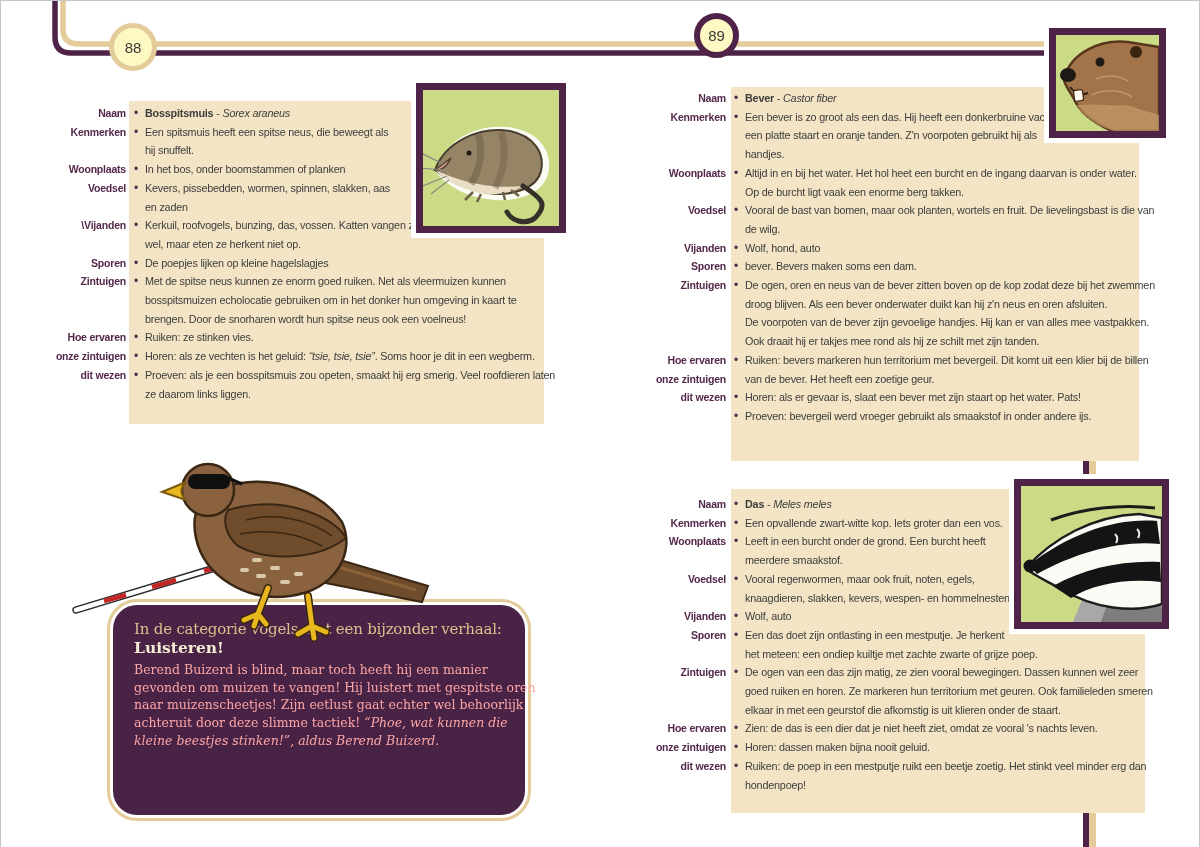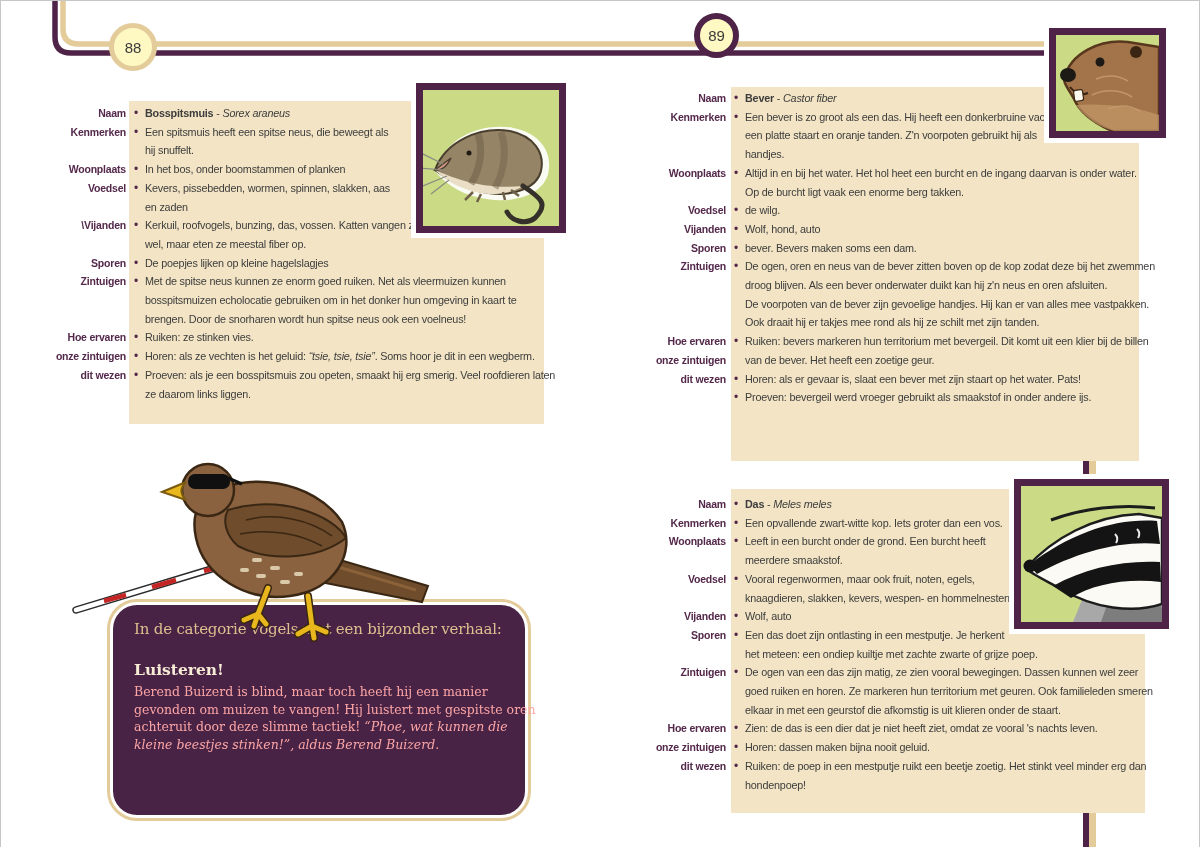--- a/index.html
+++ b/index.html
@@ -42,21 +42,21 @@
   .spine{position:absolute;width:13px;z-index:1;
          background:linear-gradient(to right,#4e2347 0 50%,#e3cb9a 50% 100%);}
   .spine-a{left:1082px;top:448px;height:36px;}
   .spine-b{left:1082px;top:804px;height:43px;}
   
   .callout-outline{position:absolute;left:106px;top:598px;width:424px;height:222px;
                    border:3px solid #e3cb9a;border-radius:30px;z-index:5;box-sizing:border-box;}
   .callout{position:absolute;inset:3px;background:#492345;border-radius:24px;
            padding:15px 20px 0 21px;font-family:"DejaVu Serif",serif;}
   .callout-title{color:#debf8f;font-size:15px;letter-spacing:-0.2px;white-space:nowrap;}
-  .callout-heading{color:#f6ecd6;font-size:15.5px;font-weight:bold;margin-top:22px;}
+  .callout-heading{color:#f6ecd6;font-size:15.5px;font-weight:bold;}
   .callout-body{color:#fca5a5;font-size:12.5px;line-height:17.7px;margin-top:4px;}
   .bird{position:absolute;left:55px;top:437px;z-index:6;}
 </style>
 </head>
 <body>
 
 <div class="page">
 
   <svg class="rails" width="1200" height="90">
     <path d="M 62 0 V 28 Q 62 43 78 43 H 1055" fill="none" stroke="#e3cb9a" stroke-width="5.5"></path>
@@ -125,21 +125,21 @@
         </div>
       </div>
       <div class="label-cell">
         <div>\Vijanden</div>
       </div>
       <div class="content-cell">
         <div class="bullet-item">
           <span class="dot">•</span>
           <div>
             <div class="tline"><span class="s-n">Kerkuil, roofvogels, bunzing, das, vossen. Katten vangen ze</span></div>
-            <div class="tline"><span class="s-n">wel, maar eten ze meestal fiber op.</span></div>
+            <div class="tline"><span class="s-n">wel, maar eten ze herkent niet op.</span></div>
           </div>
         </div>
       </div>
       <div class="label-cell">
         <div>Sporen</div>
       </div>
       <div class="content-cell">
         <div class="bullet-item">
           <span class="dot">•</span>
           <div>
@@ -224,20 +224,21 @@
           </div>
         </div>
       </div>
       <div class="label-cell">
         <div>Voedsel</div>
       </div>
       <div class="content-cell">
         <div class="bullet-item">
           <span class="dot">•</span>
           <div>
+            <div class="tline"><span class="s-n">Vooral de bast van bomen, maar ook planten, wortels en fruit. De lievelingsbast is die van</span></div>
             <div class="tline"><span class="s-n">de wilg.</span></div>
           </div>
         </div>
       </div>
       <div class="label-cell">
         <div>Vijanden</div>
       </div>
       <div class="content-cell">
         <div class="bullet-item">
           <span class="dot">•</span>
@@ -488,19 +489,20 @@
     <path d="M 252 158 L 256 188 M 256 188 l -14 8 M 256 188 l 2 12 M 256 188 l 14 6" stroke="#e8b71e" stroke-width="5" fill="none" stroke-linecap="round"></path>
   </svg>
 
   <div class="callout-outline">
     <div class="callout">
       <div class="callout-title">In de categorie vogels met een bijzonder verhaal:</div>
       <div class="callout-heading">Luisteren!</div>
       <div class="callout-body">
           <div class="tline"><span class="s-n">Berend Buizerd is blind, maar toch heeft hij een manier</span></div>
           <div class="tline"><span class="s-n">gevonden om muizen te vangen! Hij luistert met gespitste oren</span></div>
+          <div class="tline"><span class="s-n">naar muizenscheetjes! Zijn eetlust gaat echter wel behoorlijk</span></div>
           <div class="tline"><span class="s-n">achteruit door deze slimme tactiek! </span><span class="s-i">“Phoe, wat kunnen die</span></div>
           <div class="tline"><span class="s-i">kleine beestjes stinken!”, aldus Berend Buizerd.</span></div>
         </div>
     </div>
   </div>
 
 </div>
 
 </body></html>

